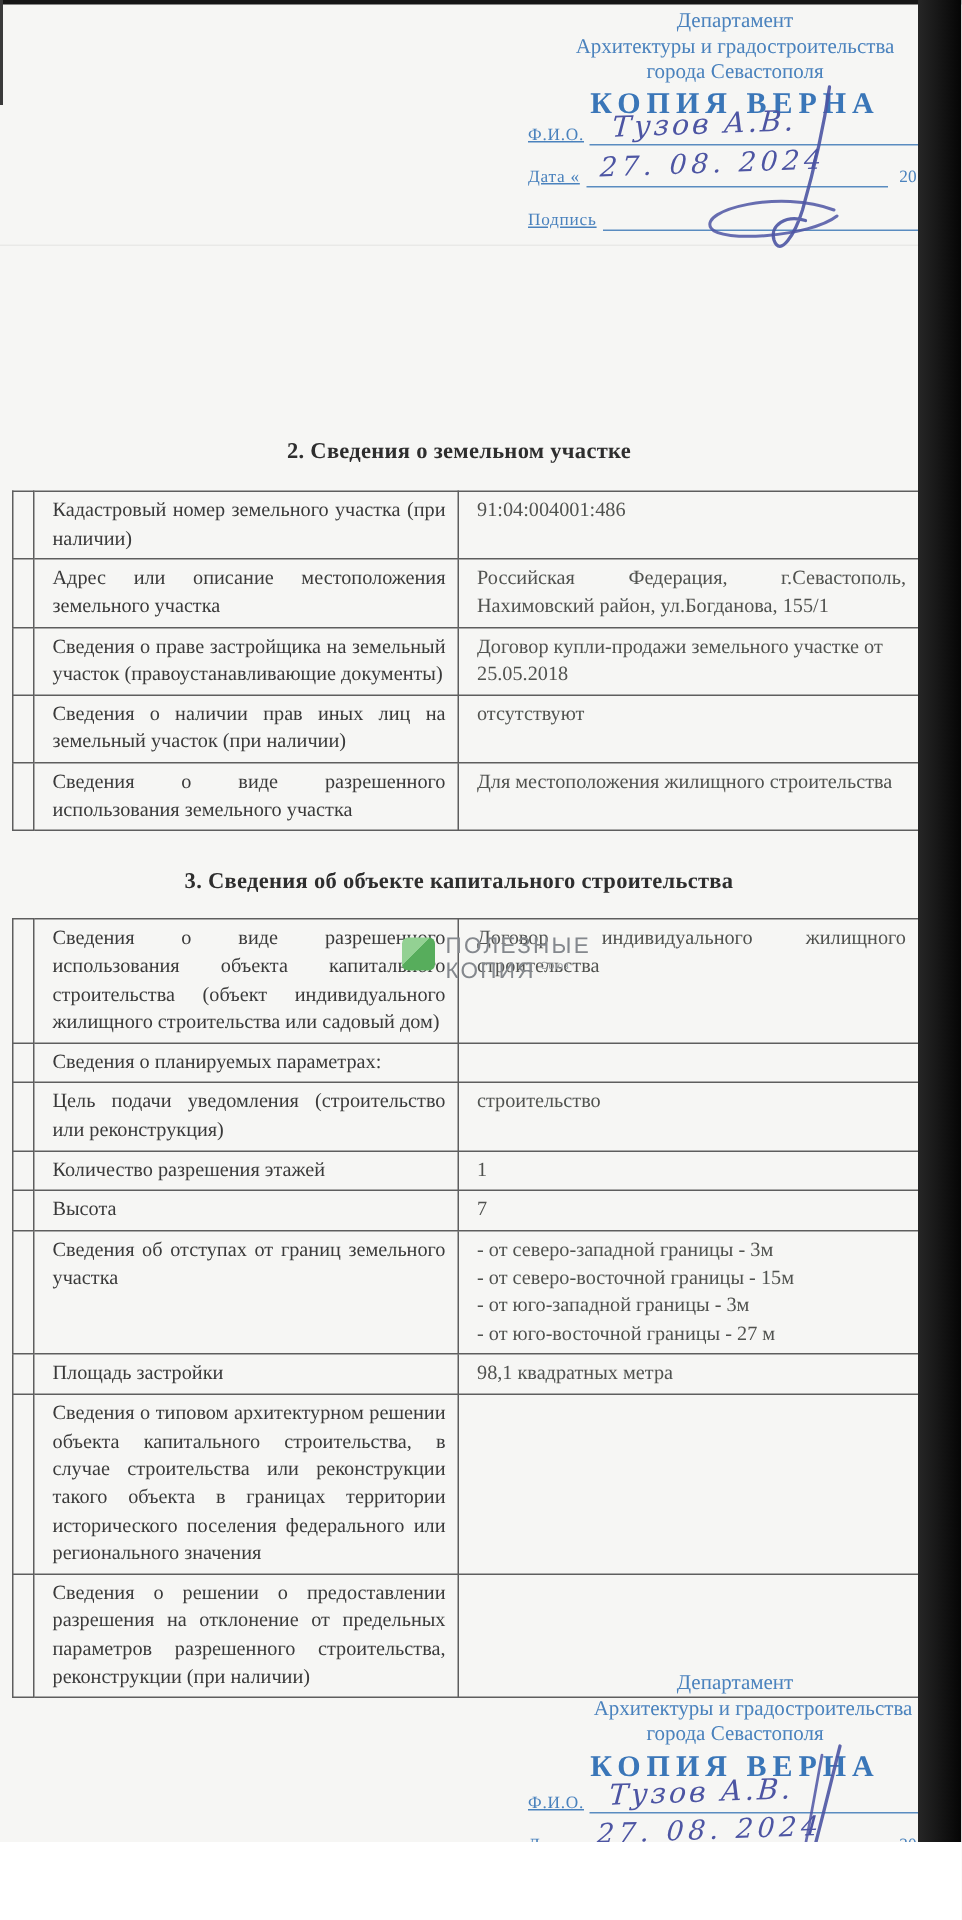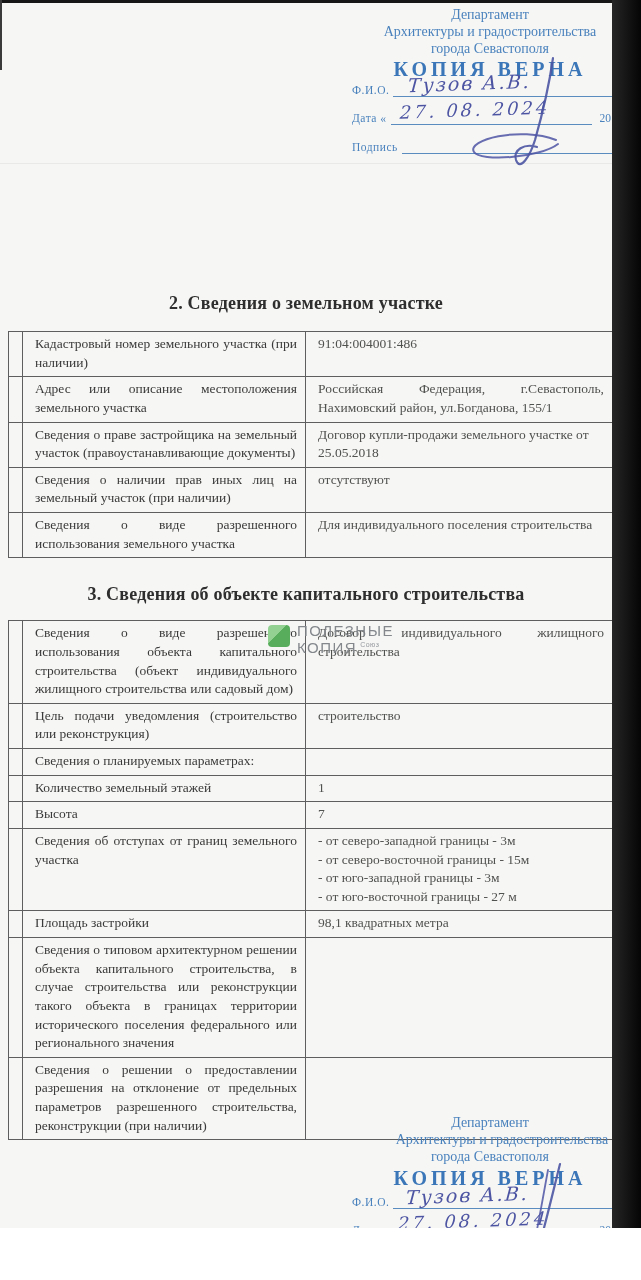--- a/index.html
+++ b/index.html
@@ -13,21 +13,21 @@
   .edge-top{position:absolute;top:0;left:0;width:641px;height:3px;background:#161616;z-index:60;}
   .edge-left{position:absolute;top:0;left:0;width:2px;height:70px;background:#3a3a3a;z-index:60;}
   .edge-right{position:absolute;top:0;left:612px;width:29px;height:1280px;background:linear-gradient(to right,#262626,#050505);z-index:60;}
   .edge-bottom{position:absolute;left:0;top:1270px;width:641px;height:6px;background:#e0e0de;z-index:55;}
   .edge-bottom2{position:absolute;left:0;top:1276px;width:641px;height:4px;background:#bfbfbd;z-index:55;}
   .seam{position:absolute;left:0;top:163px;width:641px;height:1px;background:#e9e9e7;z-index:2;}
 
   
   .content{position:absolute;top:0;left:0;width:612px;z-index:1;}
   .sec-title{
-    margin:0;text-align:center;font-weight:bold;font-size:18px;color:#2e2e2e;
+    margin:0;text-align:center;font-weight:bold;font-size:15px;color:#2e2e2e;
     letter-spacing:.2px;
   }
   .t2-title{margin-top:293px;margin-bottom:17px;}
   .t3-title{margin-top:26px;margin-bottom:15px;}
   .doc-table{
     display:table;border-collapse:collapse;margin-left:8px;width:604px;
     font-size:13.5px;line-height:1.38;
   }
   .tr{display:table-row;}
   .td{
@@ -41,21 +41,21 @@
   .td.value.pre{white-space:pre-line;}
 
   
   .stamp-head{position:absolute;left:340px;width:300px;text-align:center;z-index:10;
     color:#4a82bd;font-size:14px;line-height:1;white-space:nowrap;}
   .copy-mark{font-weight:bold;font-size:20px;letter-spacing:4px;color:#3a76b8;}
   .stamp-row{
     position:absolute;left:352px;width:288px;display:flex;align-items:flex-end;
     z-index:10;color:#4a82bd;font-size:11.5px;line-height:1.1;
   }
-  .stamp-row .lbl{white-space:nowrap;letter-spacing:.5px;}
+  .stamp-row .lbl{white-space:nowrap;letter-spacing:.5px;text-decoration:underline;}
   .stamp-row .rule{flex:1;border-bottom:1px solid #5a8cc0;height:12px;margin-left:4px;}
   .stamp-row .rule2{width:26px;border-bottom:1px solid #5a8cc0;height:12px;margin-left:3px;}
   .stamp-row .yr{margin-left:8px;white-space:nowrap;}
   .hand{
     position:absolute;z-index:12;color:#4d55a3;
     font-family:"DejaVu Serif",serif;font-style:italic;
     transform:rotate(-2deg) skewX(-6deg);
   }
   .hand.fio{font-size:19px;letter-spacing:2px;}
   .hand.date{font-size:18px;letter-spacing:3px;}
@@ -134,45 +134,45 @@
         <div class="td value">Договор купли-продажи земельного участке от 25.05.2018</div>
       </div>
       <div class="tr">
         <div class="td num"></div>
         <div class="td label">Сведения о наличии прав иных лиц на земельный участок (при наличии)</div>
         <div class="td value">отсутствуют</div>
       </div>
       <div class="tr">
         <div class="td num"></div>
         <div class="td label">Сведения о виде разрешенного использования земельного участка</div>
-        <div class="td value j">Для индивидуального поселения строительства</div>
+        <div class="td value j">Для местоположения жилищного строительства</div>
       </div>
     </div>
 
     <h3 class="sec-title t3-title">3. Сведения об объекте капитального строительства</h3>
 
     <div class="doc-table">
       <div class="tr">
         <div class="td num"></div>
         <div class="td label">Сведения о виде разрешенного использования объекта капитального строительства (объект индивидуального жилищного строительства или садовый дом)</div>
         <div class="td value j">Договор индивидуального жилищного строительства</div>
       </div>
       <div class="tr">
         <div class="td num"></div>
+        <div class="td label">Сведения о планируемых параметрах:</div>
+        <div class="td value"></div>
+      </div>
+      <div class="tr">
+        <div class="td num"></div>
         <div class="td label">Цель подачи уведомления (строительство или реконструкция)</div>
         <div class="td value">строительство</div>
       </div>
       <div class="tr">
         <div class="td num"></div>
-        <div class="td label">Сведения о планируемых параметрах:</div>
-        <div class="td value"></div>
-      </div>
-      <div class="tr">
-        <div class="td num"></div>
-        <div class="td label">Количество земельный этажей</div>
+        <div class="td label">Количество разрешения этажей</div>
         <div class="td value">1</div>
       </div>
       <div class="tr">
         <div class="td num"></div>
         <div class="td label">Высота</div>
         <div class="td value">7</div>
       </div>
       <div class="tr">
         <div class="td num"></div>
         <div class="td label">Сведения об отступах от границ земельного участка</div>

